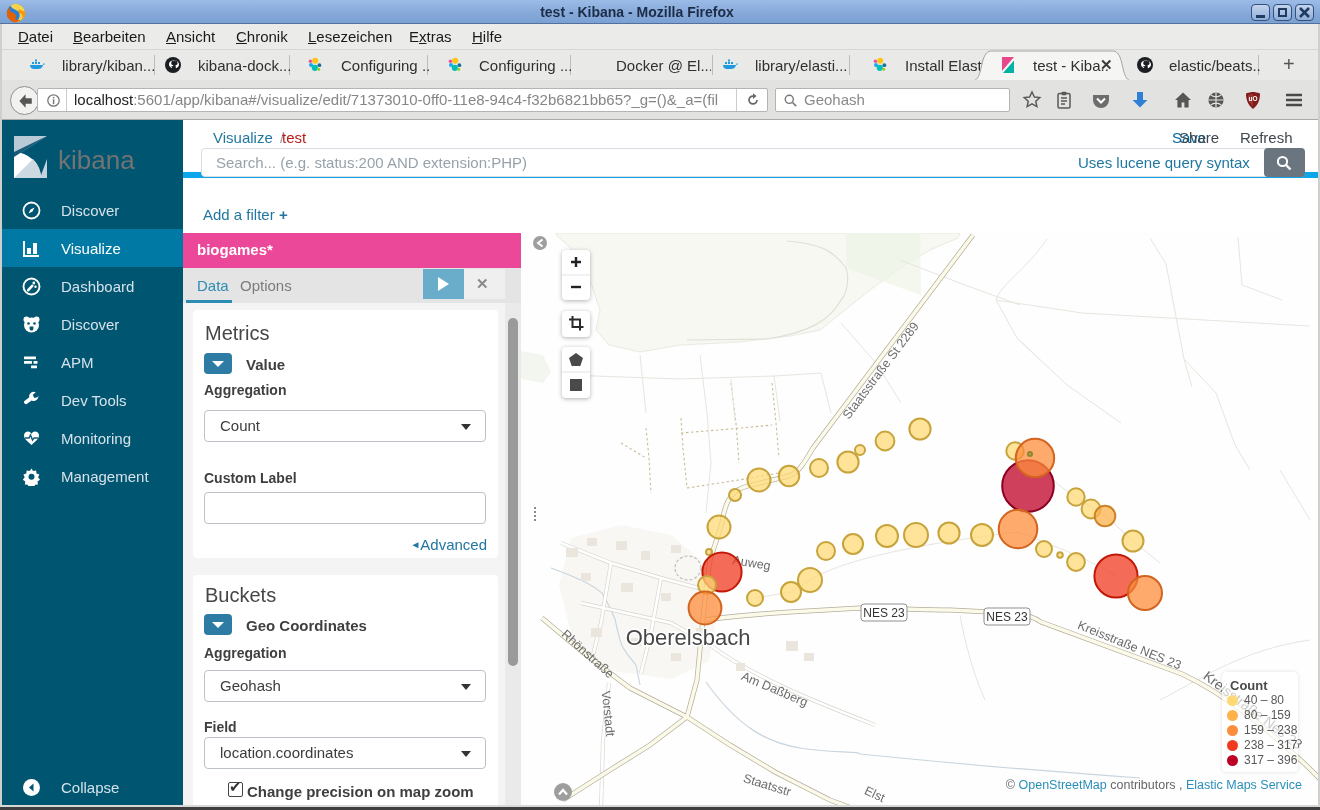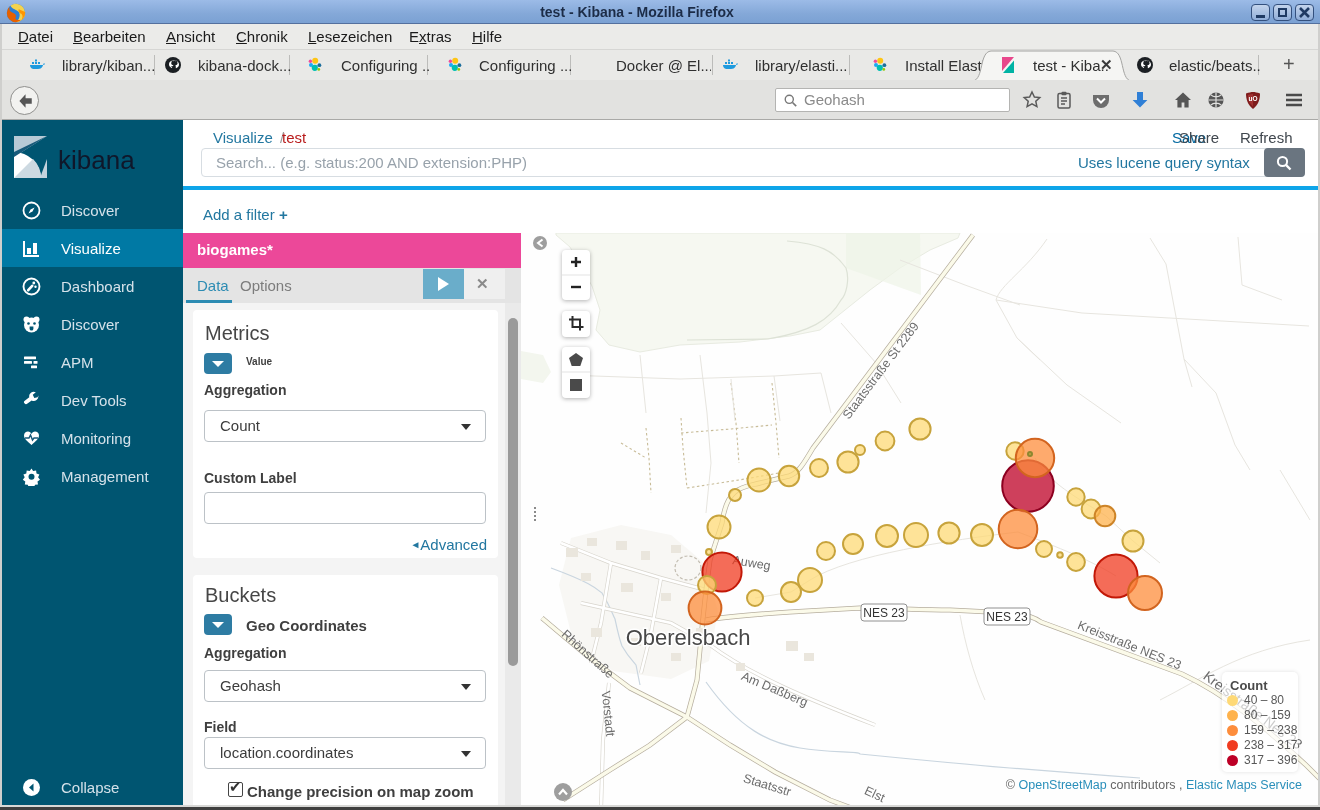--- a/index.html
+++ b/index.html
@@ -31,24 +31,24 @@
 #searchfield { left:775px; top:88px; width:235px; height:24px; background:#fff; border:1px solid #b4b4b2;
   border-radius:2px; font-size:15px; color:#8a8a8a; line-height:22px; }
 
 
 #kibana { left:0; top:120px; width:1320px; height:685px; background:#fff; }
 #sidebar { left:0; top:0; width:183px; height:685px; background:#005571; }
 .navitem { position:absolute; left:0; width:183px; height:38px; color:#d5e2ea; font-size:15px; }
 .navitem.active { background:#0079a4; color:#fff; }
 .navitem span { position:absolute; left:61px; top:11px; }
 .navitem svg { position:absolute; left:22px; top:10px; }
-#kibanaword { left:58px; top:25px; color:#0f172a; font-size:26px; font-weight:500; letter-spacing:0px;}
+#kibanaword { left:58px; top:25px; color:#737373; font-size:26px; font-weight:500; letter-spacing:0px;}
 
 #breadcrumb { left:183px; top:0; width:1137px; height:30px; background:#fff; font-size:15px; }
-#searchrow  { left:183px; top:28px; width:1137px; height:42px; background:#fff; border-bottom:4px solid #0ea5e9;}
+#searchrow  { left:183px; top:28px; width:1137px; height:30px; background:#fff; border-bottom:6px solid #0ea5e9;}
 #kbsearch { position:absolute; left:18px; top:0px; width:1104px; height:29px; border:1px solid #d7dde2;
   border-radius:4px; background:#fff; font-size:15px; color:#98a2ab; line-height:27px; }
 #kbsearchbtn { position:absolute; left:1081px; top:0px; width:41px; height:29px; background:#6a7580;
   border-radius:4px; }
 #filterrow { left:183px; top:84px; width:1137px; height:29px; background:#fff; font-size:15px; }
 
 
 #panel { left:183px; top:113px; width:338px; height:572px; background:#f4f4f4; }
 #panelheader { left:183px; top:113px; width:338px; height:35px; background:#ec4899; color:#fff;
   font-size:15px; font-weight:bold; }
@@ -172,20 +172,33 @@
     <path d="M1,31 C12,29 7,2 19,1 L141,1 C153,2 148,29 159,31 Z" fill="#f5f5f3" stroke="#a4a4a2" stroke-width="1"></path>
   </svg>
   <span class="abs tabtxt" style="left:1022px; top:57px; width:76px; overflow:hidden;">test - Kiba...</span>
   <span class="abs" style="left:1100px; top:56px; font-size:15px; color:#3a3a3a; font-weight:bold;">✕</span>
 
   <div class="abs" id="navbar"></div>
   <div class="abs" id="backbtn"></div>
   <svg class="abs" width="18" height="18" style="left:16px; top:92px;" viewBox="0 0 16 16">
     <path d="M8.5 2 L3 8 L8.5 14 L8.5 10.5 L14 10.5 L14 5.5 L8.5 5.5 Z" fill="#565656"></path>
   </svg>
+  <div class="abs" id="urlfield">
+    <svg width="13" height="13" style="position:absolute;left:9px;top:5px;" viewBox="0 0 16 16">
+      <circle cx="8" cy="8" r="7" fill="none" stroke="#777" stroke-width="1.6"></circle>
+      <rect x="7.2" y="6.5" width="1.8" height="6" fill="#777"></rect>
+        <rect x="7.2" y="3.6" width="1.8" height="1.8" fill="#777"></rect>
+    </svg>
+    <span style="position:absolute;left:28px;top:0;width:1px;height:22px;background:#ccc;"></span>
+    <span style="position:absolute;left:698px;top:0;width:1px;height:22px;background:#ccc;"></span>
+    <svg width="14" height="14" style="position:absolute;left:708px;top:4px;" viewBox="0 0 16 16">
+        <path d="M13.5,8 A5.5,5.5 0 1 1 8,2.5 L8,0.2 L12,3.5 L8,6.8 L8,4.5 A3.5,3.5 0 1 0 11.5,8 Z" fill="#666"></path>
+      </svg>
+    <span style="position:absolute;left:36px;width:658px;overflow:hidden;color:#222;">localhost<span style="color:#868686;">:5601/app/kibana#/visualize/edit/71373010-0ff0-11e8-94c4-f32b6821bb65?_g=()&amp;_a=(fil</span></span>
+  </div>
   <div class="abs" id="searchfield">
     <svg width="13" height="13" style="position:absolute;left:8px;top:5px;" viewBox="0 0 16 16">
       <circle cx="6.5" cy="6.5" r="5" fill="none" stroke="#777" stroke-width="1.7"></circle>
       <line x1="10.5" y1="10.5" x2="15" y2="15" stroke="#777" stroke-width="2"></line>
     </svg>
     <span style="position:absolute;left:28px;">Geohash</span>
   </div>
 
   <svg class="abs" width="16" height="16" style="left:1000px; top:57px;" viewBox="0 0 16 16">
     <polygon points="2,0 14,0 2,14" fill="#e8478b"></polygon>
@@ -340,21 +353,21 @@
         <div style="position:absolute;left:15px;top:8px;width:0;height:0;border:7px solid transparent;border-left:11px solid #fff;border-right:none;"></div>
       </div>
       <div style="position:absolute;left:281px;top:1px;width:41px;height:30px;background:#efefef;"></div>
       <span style="position:absolute;left:293px;top:7px;color:#8a8a8a;font-weight:bold;font-size:15px;">✕</span>
     </div>
     <div id="panelbody" class="abs" style="left:183px; top:183px; width:338px; height:502px; background:#f4f4f4; overflow:hidden;">
 
       <div class="card" style="top:7px; height:248px;">
         <div class="cardh" style="top:12px;">Metrics</div>
         <div class="caretbtn" style="top:43px;"></div>
-        <div class="blab" style="left:53px; top:46px; font-size:10px;">Value</div>
+        <div class="blab" style="left:53px; top:46px; font-size:15px;">Value</div>
         <div class="blab" style="left:11px; top:72px;">Aggregation</div>
         <div class="kselect" style="top:100px;">Count</div>
         <div class="blab" style="left:11px; top:160px;">Custom Label</div>
         <div class="kinput" style="top:182px;"></div>
         <div style="position:absolute; right:11px; top:226px; color:#2277a0; font-size:15px;"><span style="font-size:10px;vertical-align:2px;">◄</span>Advanced</div>
       </div>
 
       <div class="card" style="top:272px; height:265px;">
         <div class="cardh" style="top:9px;">Buckets</div>
         <div class="caretbtn" style="top:39px;"></div>

